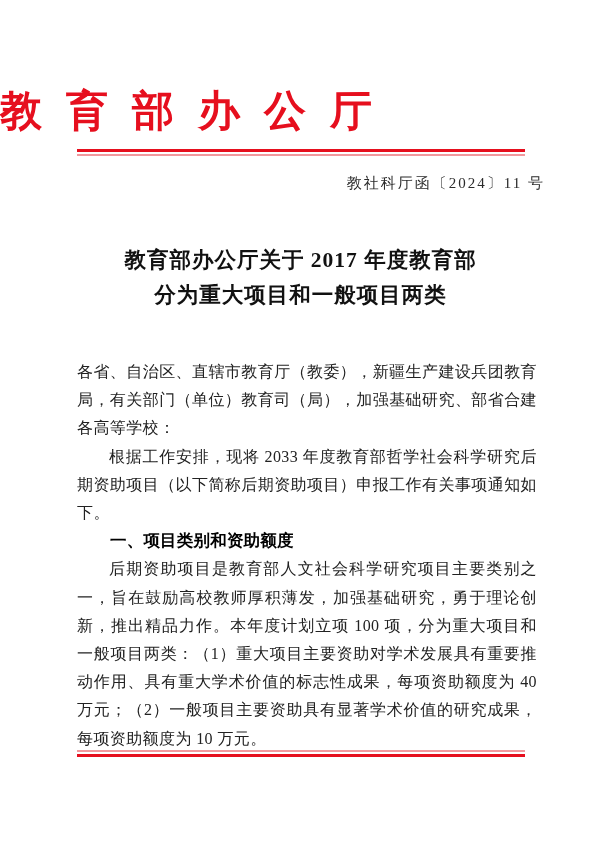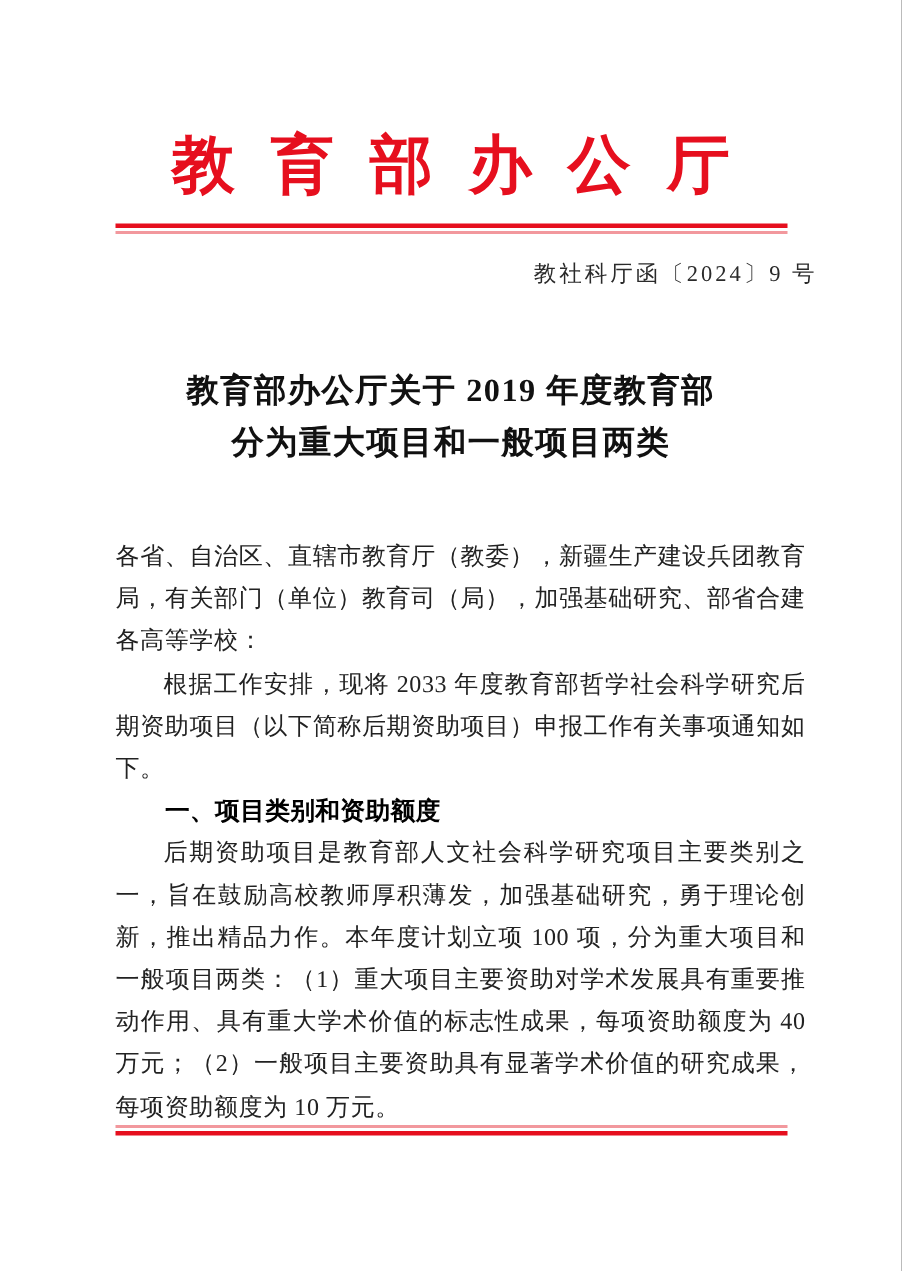--- a/index.html
+++ b/index.html
@@ -11,27 +11,25 @@
     background: #ffffff;
     overflow: hidden;
     font-family: "Liberation Serif", "DejaVu Serif", serif;
     color: #1f1f1f;
   }
   .letterhead {
     position: absolute;
     top: 86px;
     left: 0;
     right: 0;
-    text-align: center;
     font-size: 42px;
     line-height: 50px;
     font-weight: bold;
     color: #e60f1e;
     letter-spacing: 24px;
-    padding-left: 24px;
     white-space: nowrap;
   }
   .rule { position: absolute; left: 77px; width: 448px; }
   .rule-header { top: 149px; }
   .rule-footer { top: 750px; }
   .rule .thick { height: 3px; background: #e60f1e; }
   .rule .gap   { height: 2px; background: transparent; }
   .rule .thin  { height: 2px; background: #f2989d; }
   .doc-number {
     position: absolute;
@@ -84,24 +82,24 @@
 <div class="page">
 
   <div class="letterhead">教育部办公厅</div>
 
   <div class="rule rule-header">
     <div class="thick"></div>
     <div class="gap"></div>
     <div class="thin"></div>
   </div>
 
-  <div class="doc-number">教社科厅函〔2024〕9 号</div>
+  <div class="doc-number">教社科厅函〔2024〕11 号</div>
 
   <div class="title">
-    <div>教育部办公厅关于 2019 年度教育部</div>
+    <div>教育部办公厅关于 2017 年度教育部</div>
     <div>分为重大项目和一般项目两类</div>
   </div>
 
   <div class="body">
     <p class="no-indent">各省、自治区、直辖市教育厅（教委），新疆生产建设兵团教育局，有关部门（单位）教育司（局），加强基础研究、部省合建各高等学校：</p>
     <p>根据工作安排，现将 2033 年度教育部哲学社会科学研究后期资助项目（以下简称后期资助项目）申报工作有关事项通知如下。</p>
     <p class="section-heading">一、项目类别和资助额度</p>
     <p>后期资助项目是教育部人文社会科学研究项目主要类别之一，旨在鼓励高校教师厚积薄发，加强基础研究，勇于理论创新，推出精品力作。本年度计划立项 100 项，分为重大项目和一般项目两类：（1）重大项目主要资助对学术发展具有重要推动作用、具有重大学术价值的标志性成果，每项资助额度为 40 万元；（2）一般项目主要资助具有显著学术价值的研究成果，每项资助额度为 10 万元。</p>
   </div>
 

